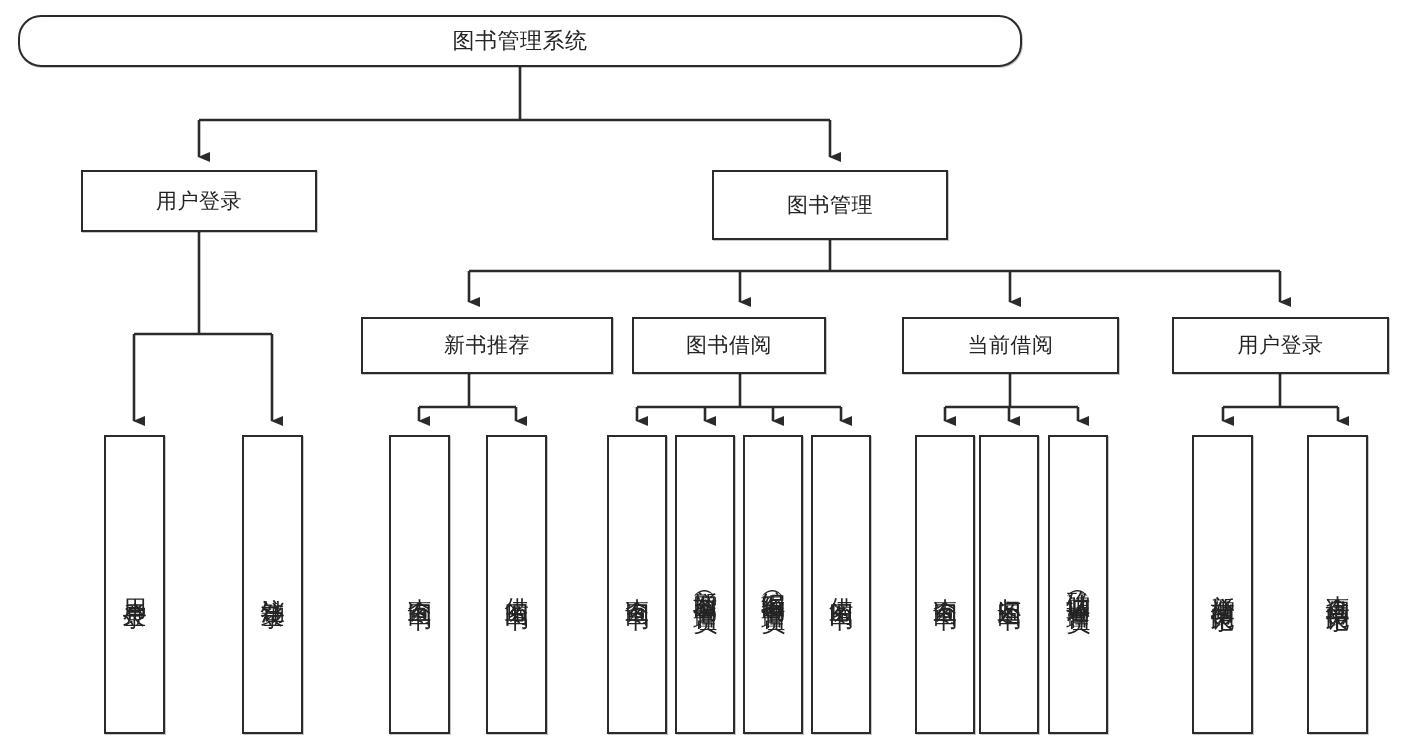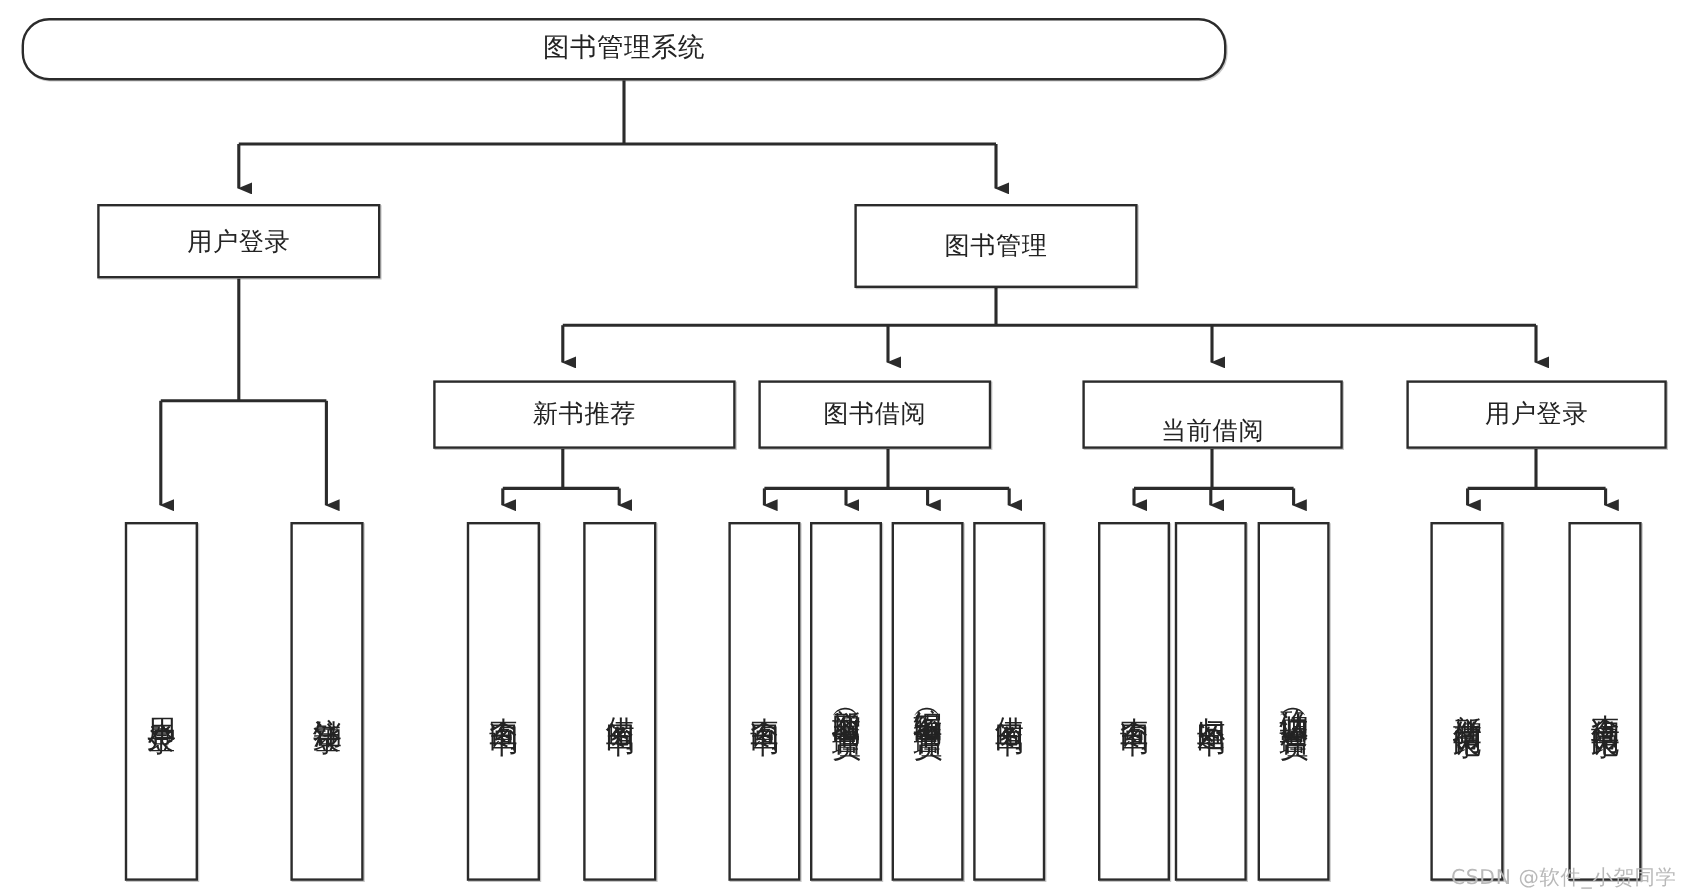--- a/index.html
+++ b/index.html
@@ -136,21 +136,21 @@
   <div class="node h" style="left:712px;top:170px;width:236px;height:70px;">
     <span class="label">图书管理</span>
   </div>
 
   <div class="node h" style="left:361px;top:317px;width:252px;height:57px;">
     <span class="label">新书推荐</span>
   </div>
   <div class="node h" style="left:632px;top:317px;width:194px;height:57px;">
     <span class="label">图书借阅</span>
   </div>
-  <div class="node h" style="left:902px;top:317px;width:217px;height:57px;align-items:flex-end;">
+  <div class="node h" style="left:902px;top:317px;width:217px;height:57px;">
     <span class="label">当前借阅</span>
   </div>
   <div class="node h" style="left:1172px;top:317px;width:217px;height:57px;">
     <span class="label">用户登录</span>
   </div>
 
   <div class="node v" style="left:104px;top:435px;width:61px;height:299px;">
     <span class="label">用户登录</span>
   </div>
   <div class="node v" style="left:242px;top:435px;width:61px;height:299px;">
@@ -187,15 +187,14 @@
     <span class="label">确认归还（管理员）</span>
   </div>
 
   <div class="node v" style="left:1192px;top:435px;width:61px;height:299px;">
     <span class="label">新增借阅记录</span>
   </div>
   <div class="node v" style="left:1307px;top:435px;width:61px;height:299px;">
     <span class="label">查询借阅记录</span>
   </div>
 
-  <div id="watermark">CSDN @软件_小贺同学</div>
 
 </div>
 
 </body></html>

